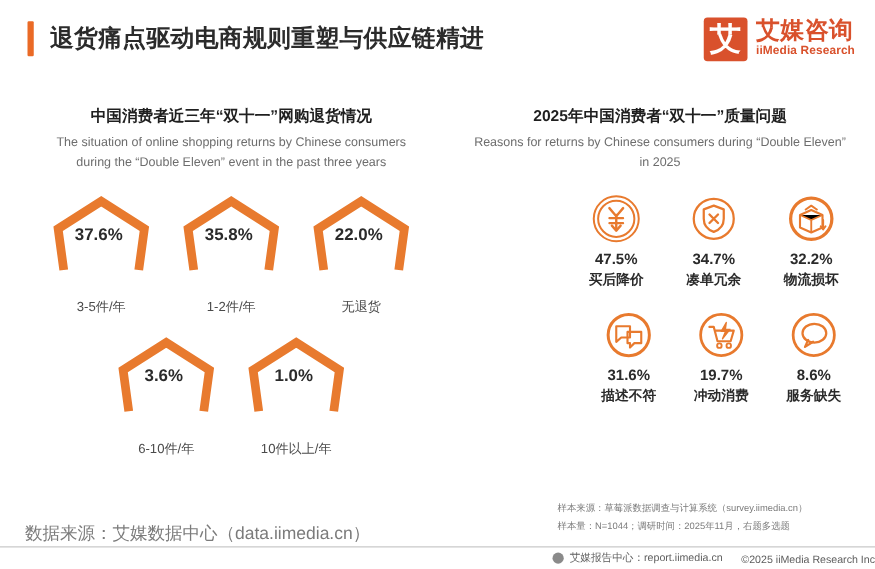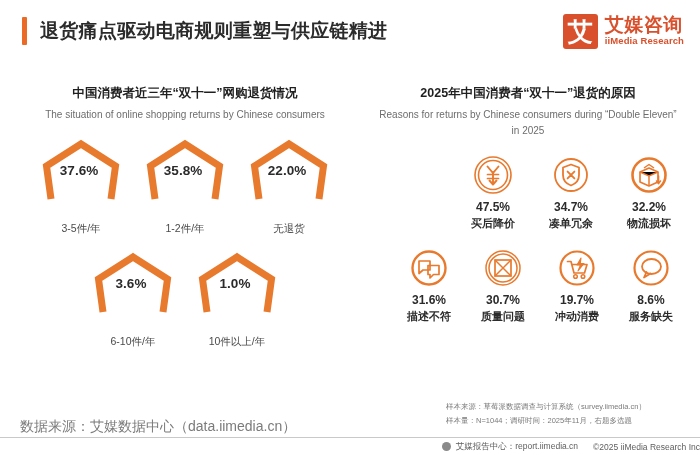--- a/index.html
+++ b/index.html
@@ -261,20 +261,21 @@
       <div class="logo-en">iiMedia Research</div>
     </div>
   </div>
 </div>
 
 <div class="body-area">
 
   <div class="panel panel-left">
     <div class="panel-title">中国消费者近三年“双十一”网购退货情况</div>
     <div class="panel-sub">The situation of online shopping returns by Chinese consumers</div>
+    <div class="panel-sub">during the “Double Eleven” event in the past three years</div>
 
     <div class="penta-row">
 
       <div class="penta-cell">
         <div class="penta">
           <svg width="78" height="66" viewBox="0 0 78 66">
             <path d="M9 60 L4.5 27 L39 5 L73.5 27 L69 60" fill="none" stroke="#e87a2e" stroke-width="7" stroke-linejoin="miter"></path>
           </svg>
           <div class="penta-val">37.6%</div>
         </div>
@@ -322,21 +323,21 @@
           </svg>
           <div class="penta-val">1.0%</div>
         </div>
         <div class="penta-label">10件以上/年</div>
       </div>
 
     </div>
   </div>
 
   <div class="panel panel-right">
-    <div class="panel-title">2025年中国消费者“双十一”退货的原因</div>
+    <div class="panel-title">2025年中国消费者“双十一”质量问题</div>
     <div class="panel-sub">Reasons for returns by Chinese consumers during “Double Eleven”</div>
     <div class="panel-sub">in 2025</div>
 
     <div class="icon-row">
 
       <div class="icon-cell">
         <div class="icon-badge">
           <svg width="40" height="40" viewBox="0 0 40 40">
             <circle cx="20" cy="20" r="18" fill="none" stroke="#e87a2e" stroke-width="1.6"></circle>
             <circle cx="20" cy="20" r="14.5" fill="none" stroke="#e87a2e" stroke-width="1.6"></circle>
@@ -386,32 +387,20 @@
           <svg width="40" height="40" viewBox="0 0 40 40">
             <circle cx="20" cy="20" r="16.5" fill="none" stroke="#e87a2e" stroke-width="2.4"></circle>
             <path d="M10 13 H21 V22 H14 L10 25.5 Z" fill="none" stroke="#e87a2e" stroke-width="1.7" stroke-linejoin="round"></path>
             <path d="M19 17.5 H30 V26.5 H24.5 L21 30 V26.5 H19 Z" fill="none" stroke="#e87a2e" stroke-width="1.7" stroke-linejoin="round"></path>
           </svg>
         </div>
         <div class="icon-val">31.6%</div>
         <div class="icon-label">描述不符</div>
       </div>
 
-      <div class="icon-cell narrow">
-        <div class="icon-badge">
-          <svg width="40" height="40" viewBox="0 0 40 40">
-            <circle cx="20" cy="20" r="17" fill="none" stroke="#e87a2e" stroke-width="1.5"></circle>
-            <circle cx="20" cy="20" r="14" fill="none" stroke="#e87a2e" stroke-width="1.5"></circle>
-            <rect x="12" y="12" width="16" height="16" fill="none" stroke="#e87a2e" stroke-width="1.7"></rect>
-            <path d="M12 12 L28 28 M28 12 L12 28" stroke="#e87a2e" stroke-width="1.5"></path>
-          </svg>
-        </div>
-        <div class="icon-val">30.7%</div>
-        <div class="icon-label">质量问题</div>
-      </div>
 
       <div class="icon-cell narrow">
         <div class="icon-badge">
           <svg width="40" height="40" viewBox="0 0 40 40">
             <circle cx="20" cy="20" r="16.5" fill="none" stroke="#e87a2e" stroke-width="2.2"></circle>
             <path d="M10.5 13.5 H14 L17 25 H27.5 L30 16.5 H15" fill="none" stroke="#e87a2e" stroke-width="1.7" stroke-linecap="round" stroke-linejoin="round"></path>
             <circle cx="18.5" cy="28.5" r="1.8" fill="none" stroke="#e87a2e" stroke-width="1.5"></circle>
             <circle cx="26" cy="28.5" r="1.8" fill="none" stroke="#e87a2e" stroke-width="1.5"></circle>
             <path d="M24 10 L20 17 H23.5 L21 23 L27 15.5 H23.3 Z" fill="#e87a2e" stroke="#e87a2e" stroke-width="1.1" stroke-linejoin="round"></path>
           </svg>

